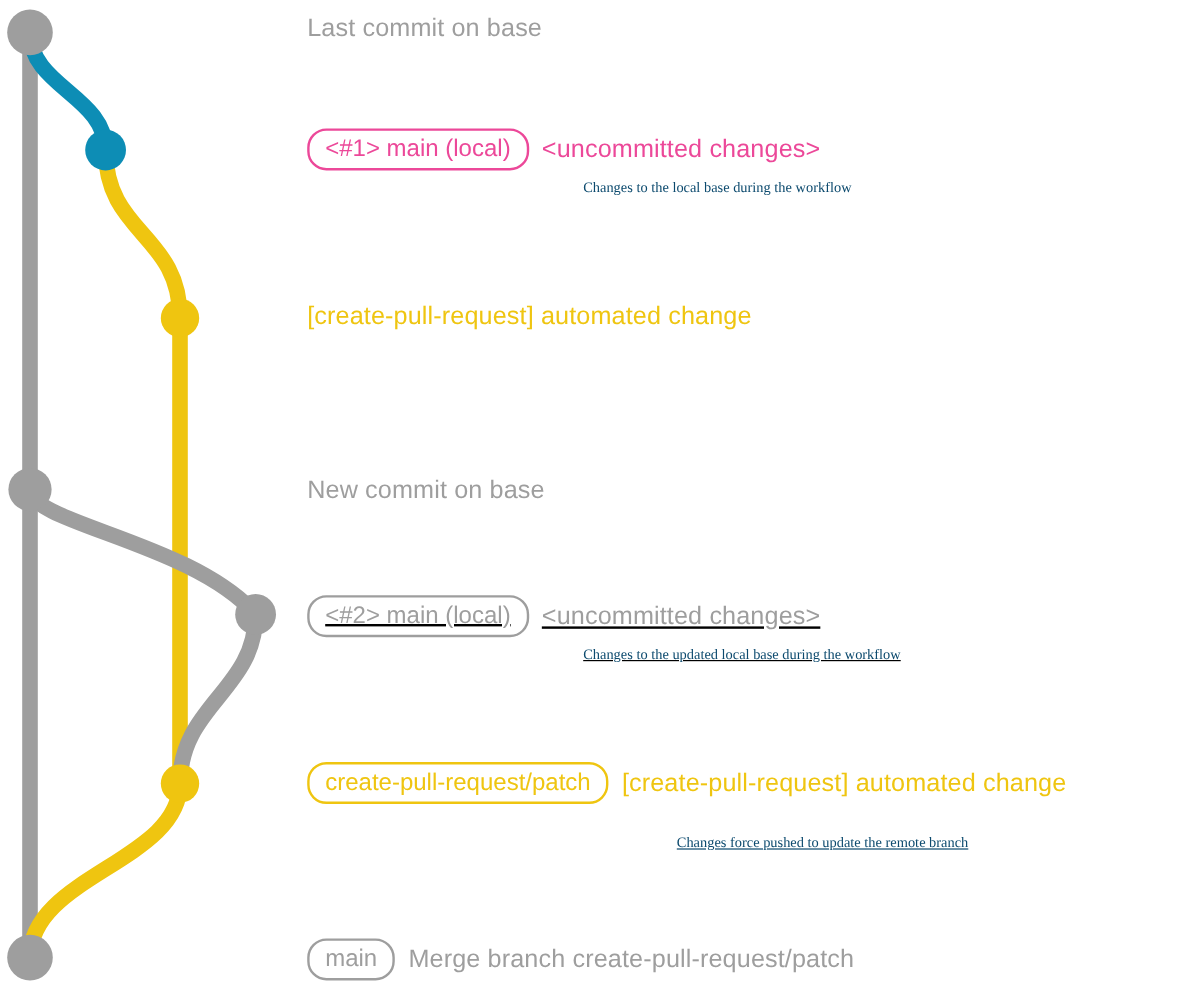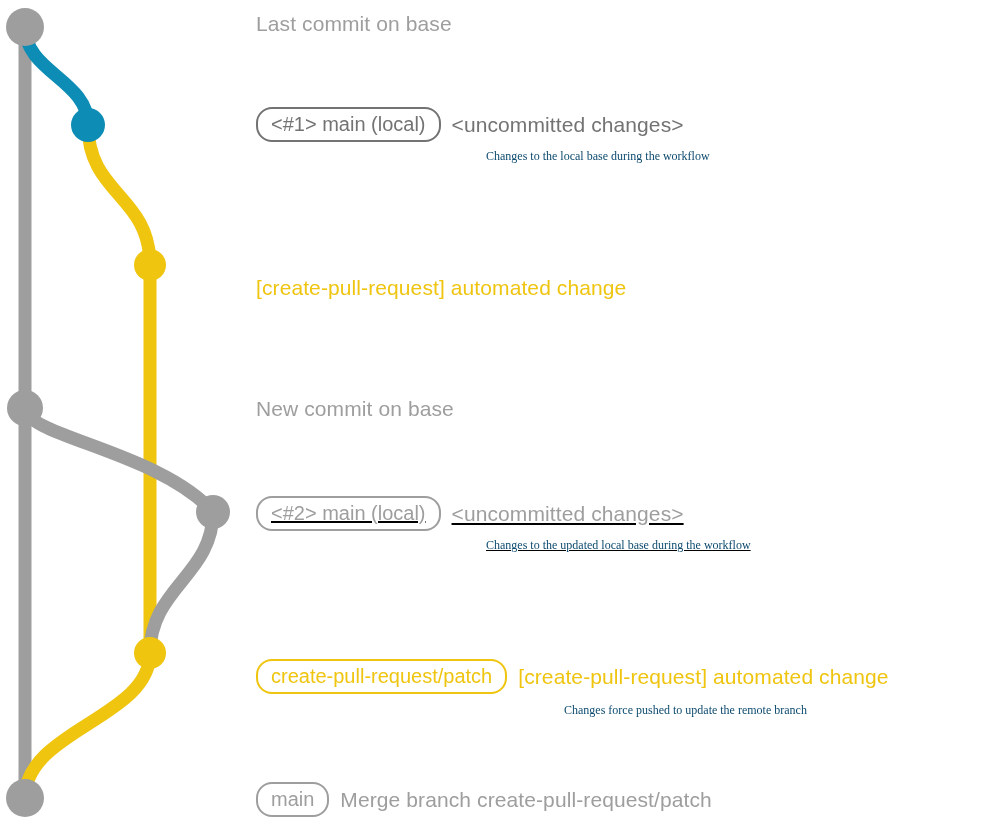--- a/index.html
+++ b/index.html
@@ -46,22 +46,22 @@
     font-size: 20px;
     line-height: 1;
     vertical-align: middle;
   }
   .row {
     display: flex;
     align-items: center;
     gap: 11px;
   }
   .c-gray   { color: #9e9e9e; }
-  .c-blue   { color: #737373; }
-  .c-yellow { color: #efc510; margin-top: 24px; }
+  .c-blue   { color: #ec4899; }
+  .c-yellow { color: #efc510; }
 </style>
 </head>
 <body>
 
 <svg id="graph-canvas" viewBox="0 0 981 827" xmlns="http://www.w3.org/2000/svg">
 
   <g fill="none" stroke-linecap="round" stroke-width="13">
 
     <path d="M25,27 L25,408" stroke="#9e9e9e"></path>
 
@@ -123,21 +123,21 @@
     <span class="headline c-gray">&lt;uncommitted changes&gt;</span>
   </div>
   <div class="subline" style="margin-left:230px; margin-top:7px;">Changes to the updated local base during the workflow</div>
 </div>
 
 <div class="anno" style="left:256px; top:635px;">
   <div class="row">
     <span class="badge c-yellow">create-pull-request/patch</span>
     <span class="headline c-yellow">[create-pull-request] automated change</span>
   </div>
-  <div class="subline" style="margin-left:308px; margin-top:9px;">Changes force pushed to update the remote branch</div>
+  <div class="subline" style="margin-left:308px; margin-top:25px;text-decoration:underline;">Changes force pushed to update the remote branch</div>
 </div>
 
 <div class="anno" style="left:256px; top:782px;">
   <div class="row">
     <span class="badge c-gray">main</span>
     <span class="headline c-gray">Merge branch create-pull-request/patch</span>
   </div>
 </div>
 
 </body></html>

